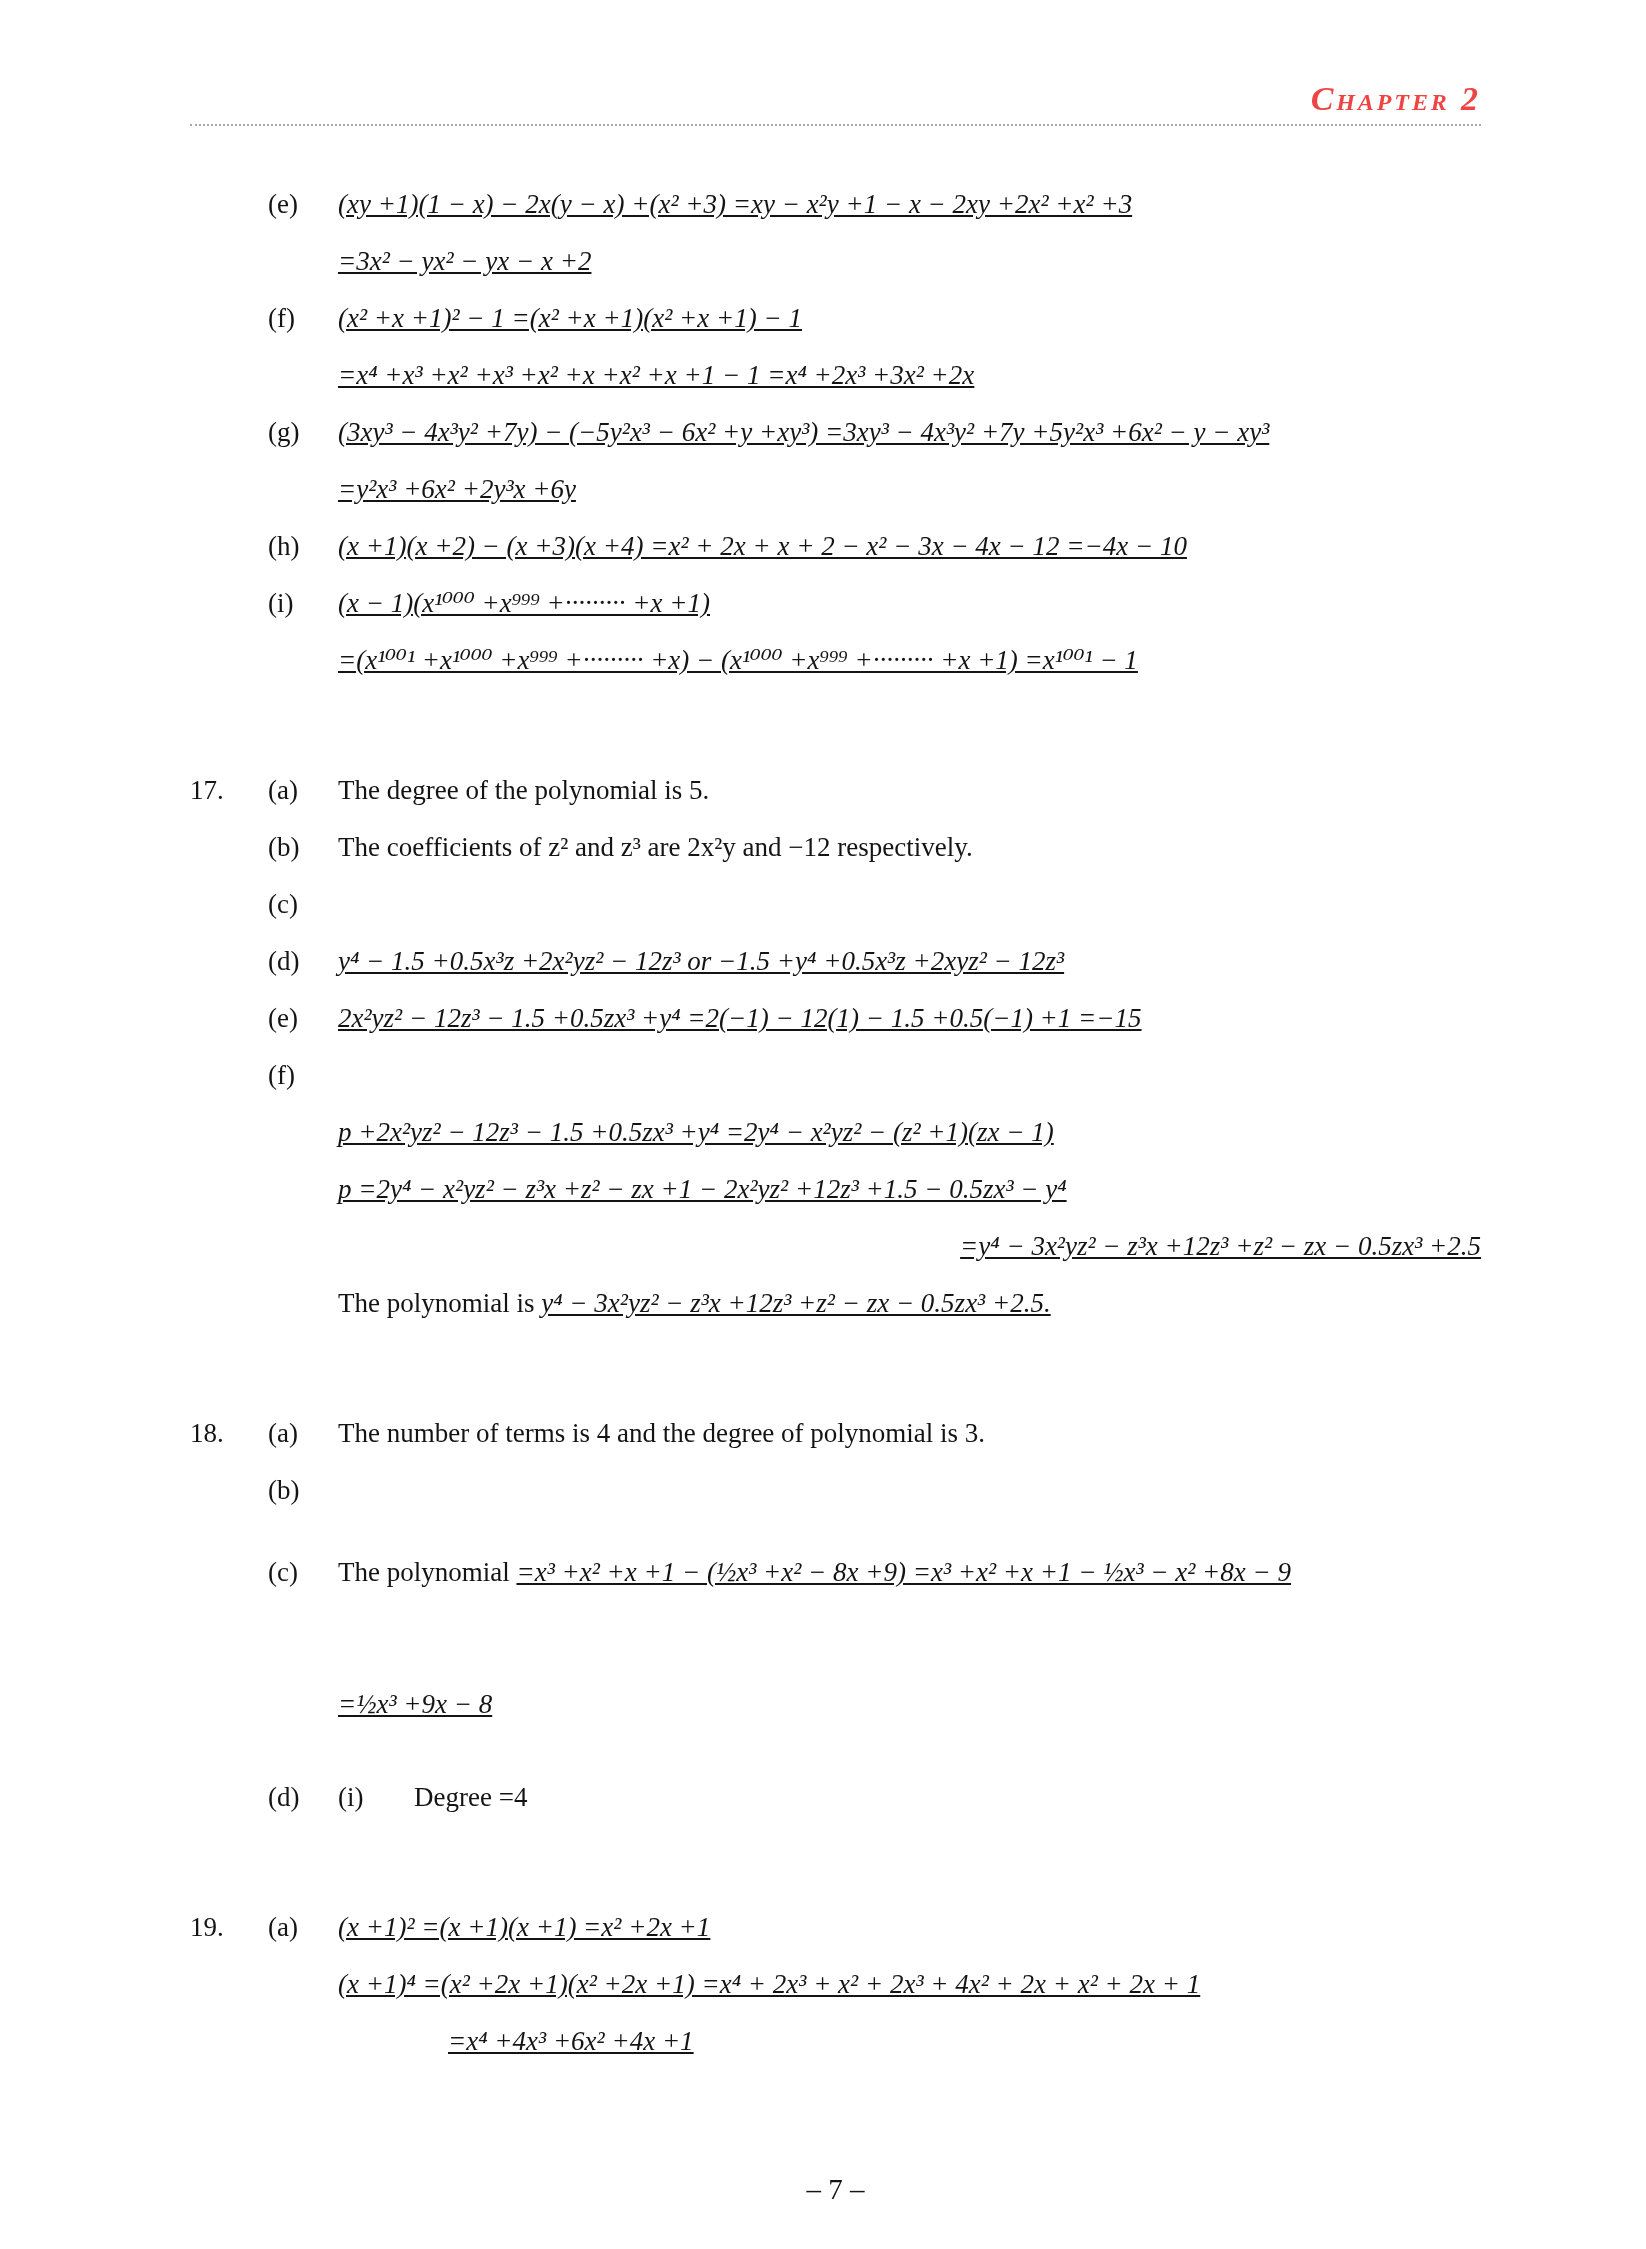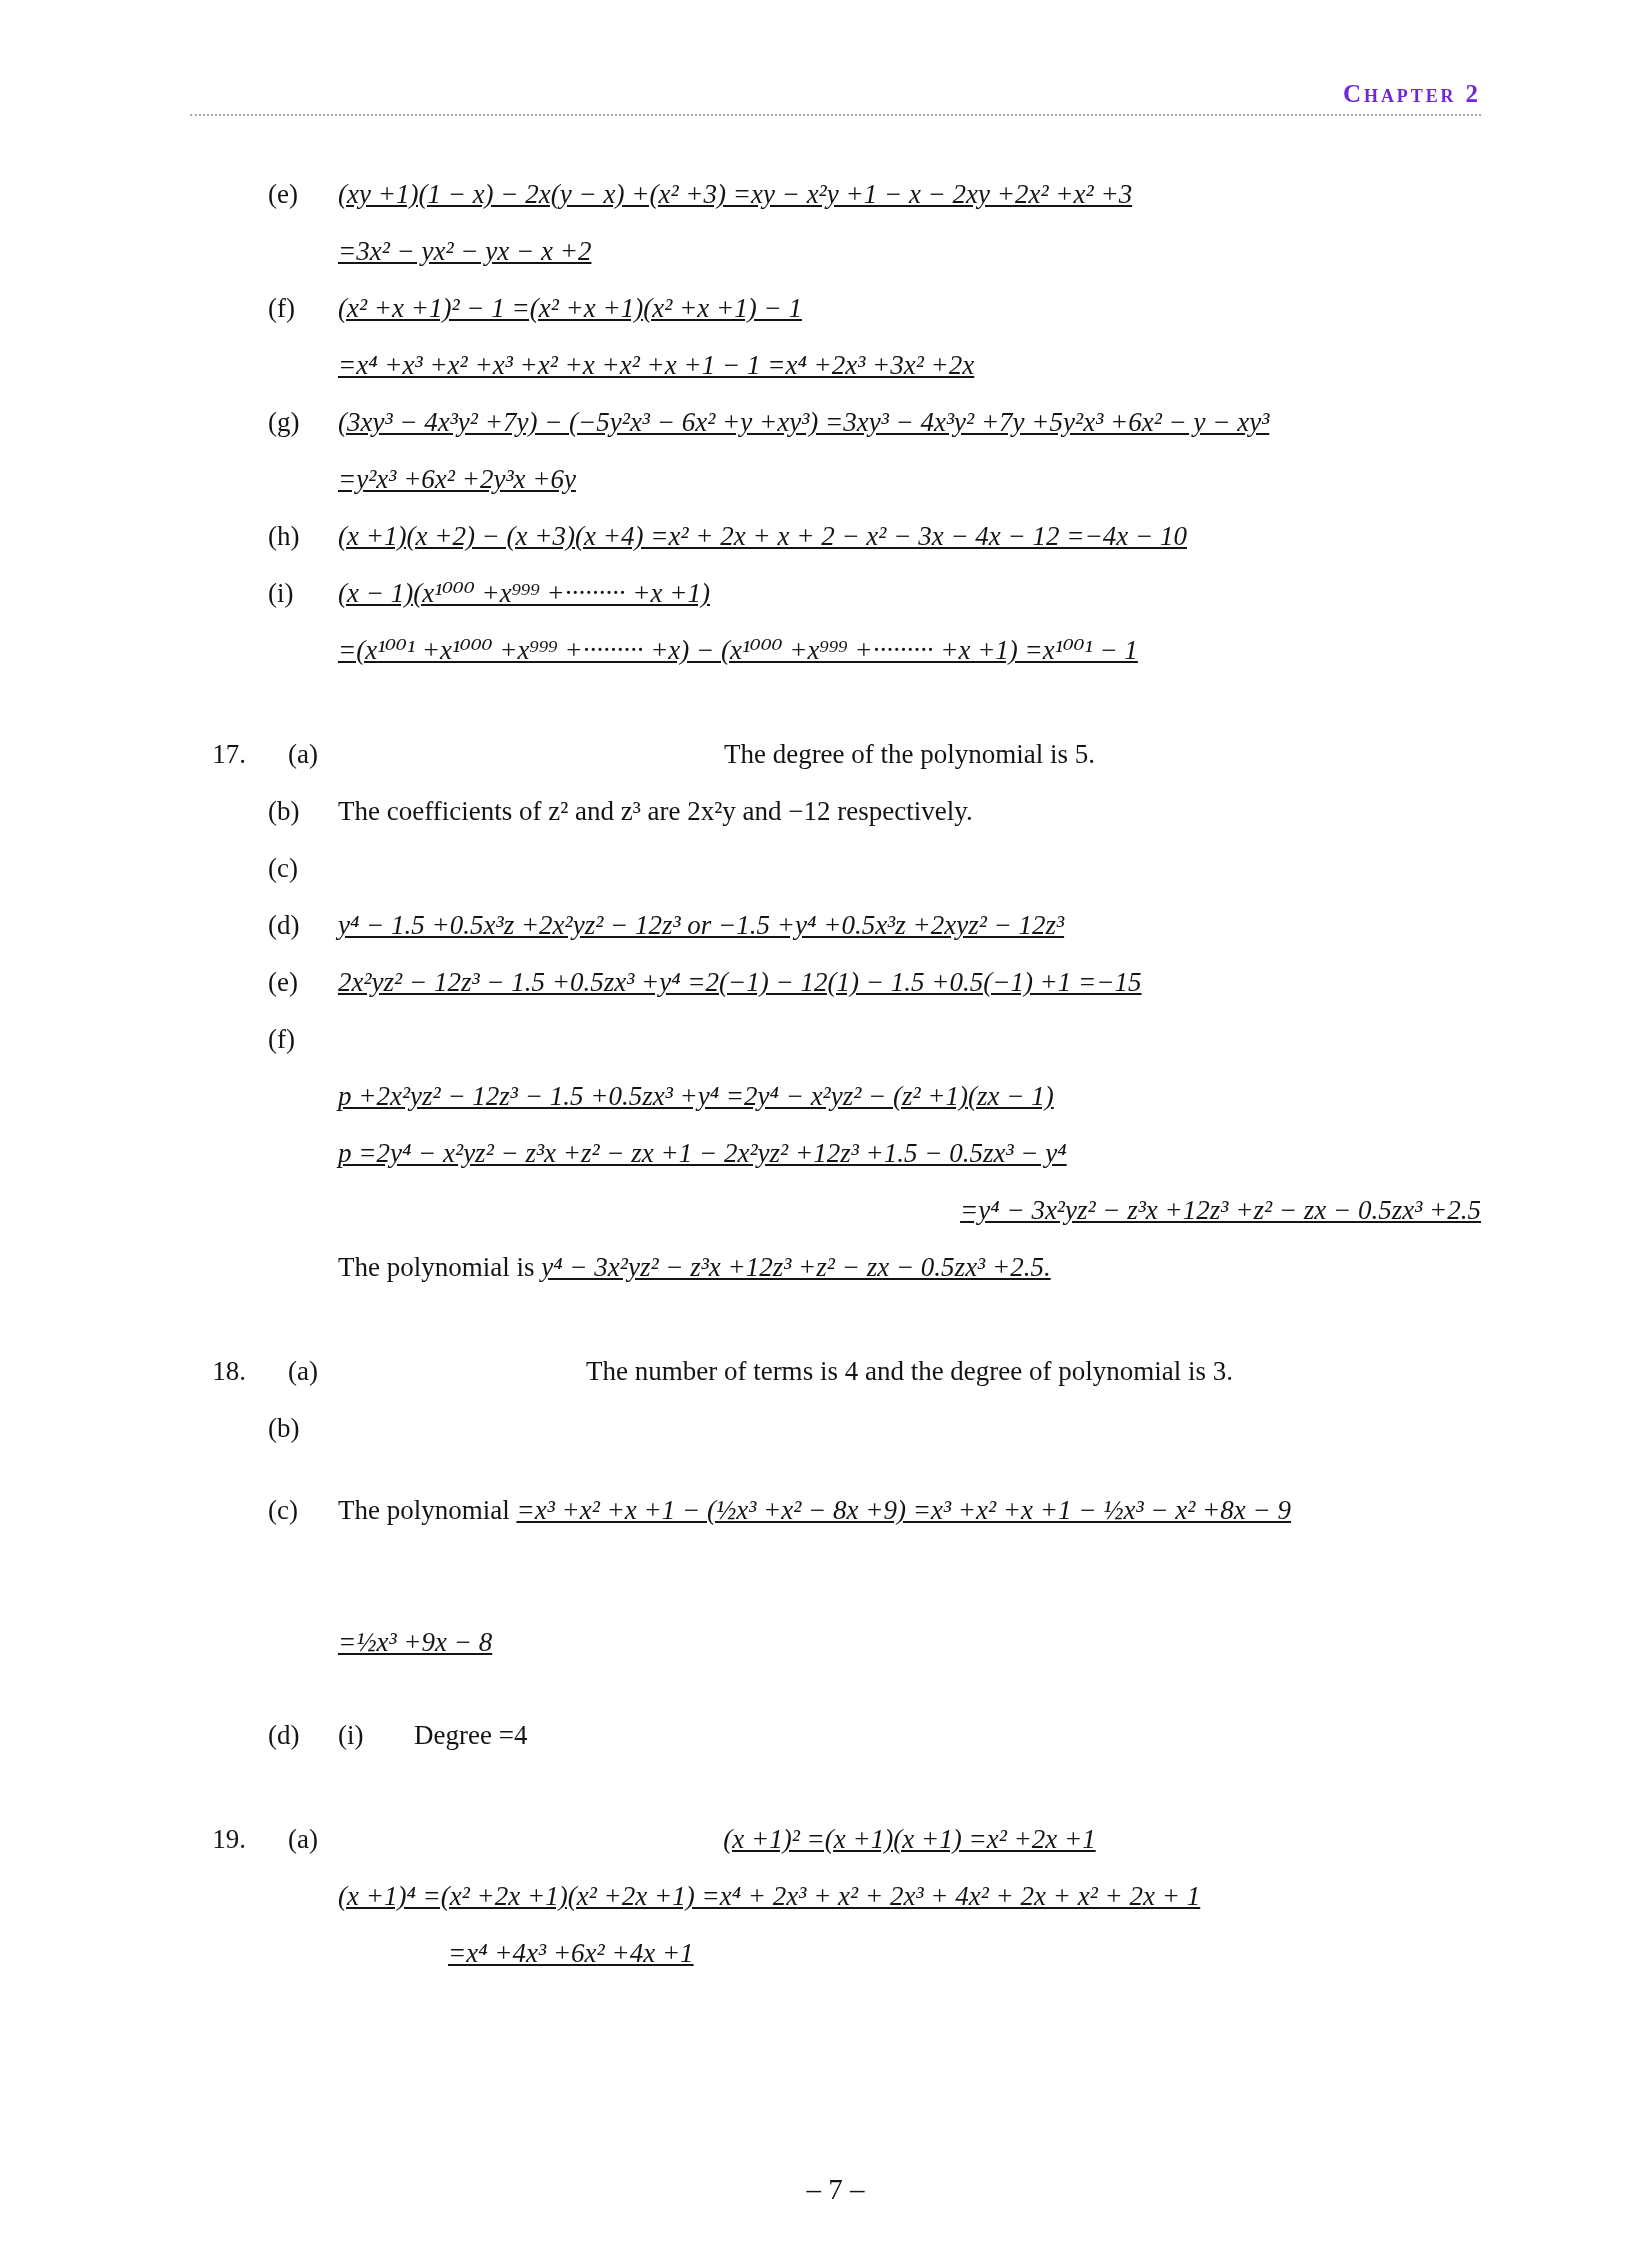--- a/index.html
+++ b/index.html
@@ -21,35 +21,36 @@
     box-sizing: border-box;
   }
   .chapter-header {
     border-bottom: 2.2px dotted #a9a9a9;
     padding-bottom: 5.9px;
     text-align: right;
   }
   .chapter-title {
     font-variant: small-caps;
     font-weight: bold;
-    font-size: 25px;
+    font-size: 34px;
     letter-spacing: 2.9px;
-    color: #6d28d9;
+    color: #ef4444;
+    font-style: italic;
   }
   .content {
     margin-top: 40px;
     font-size: 27px;
   }
   .line {
     display: flex;
     line-height: 38px;
     margin-top: 19px;
     align-items: baseline;
   }
-  .line.sect { margin-top: 66px; text-align: center; }
+  .line.sect { margin-top: 92px; }
   .num { flex: 0 0 78px; }
   .lab { flex: 0 0 70px; }
   .sub { flex: 0 0 76px; }
   .body-cell { flex: 1; }
   .math { font-style: italic; text-decoration: underline; }
   .txt { font-style: normal; }
   .footer {
     margin-top: auto;
     text-align: center;
     padding-bottom: 44px;

